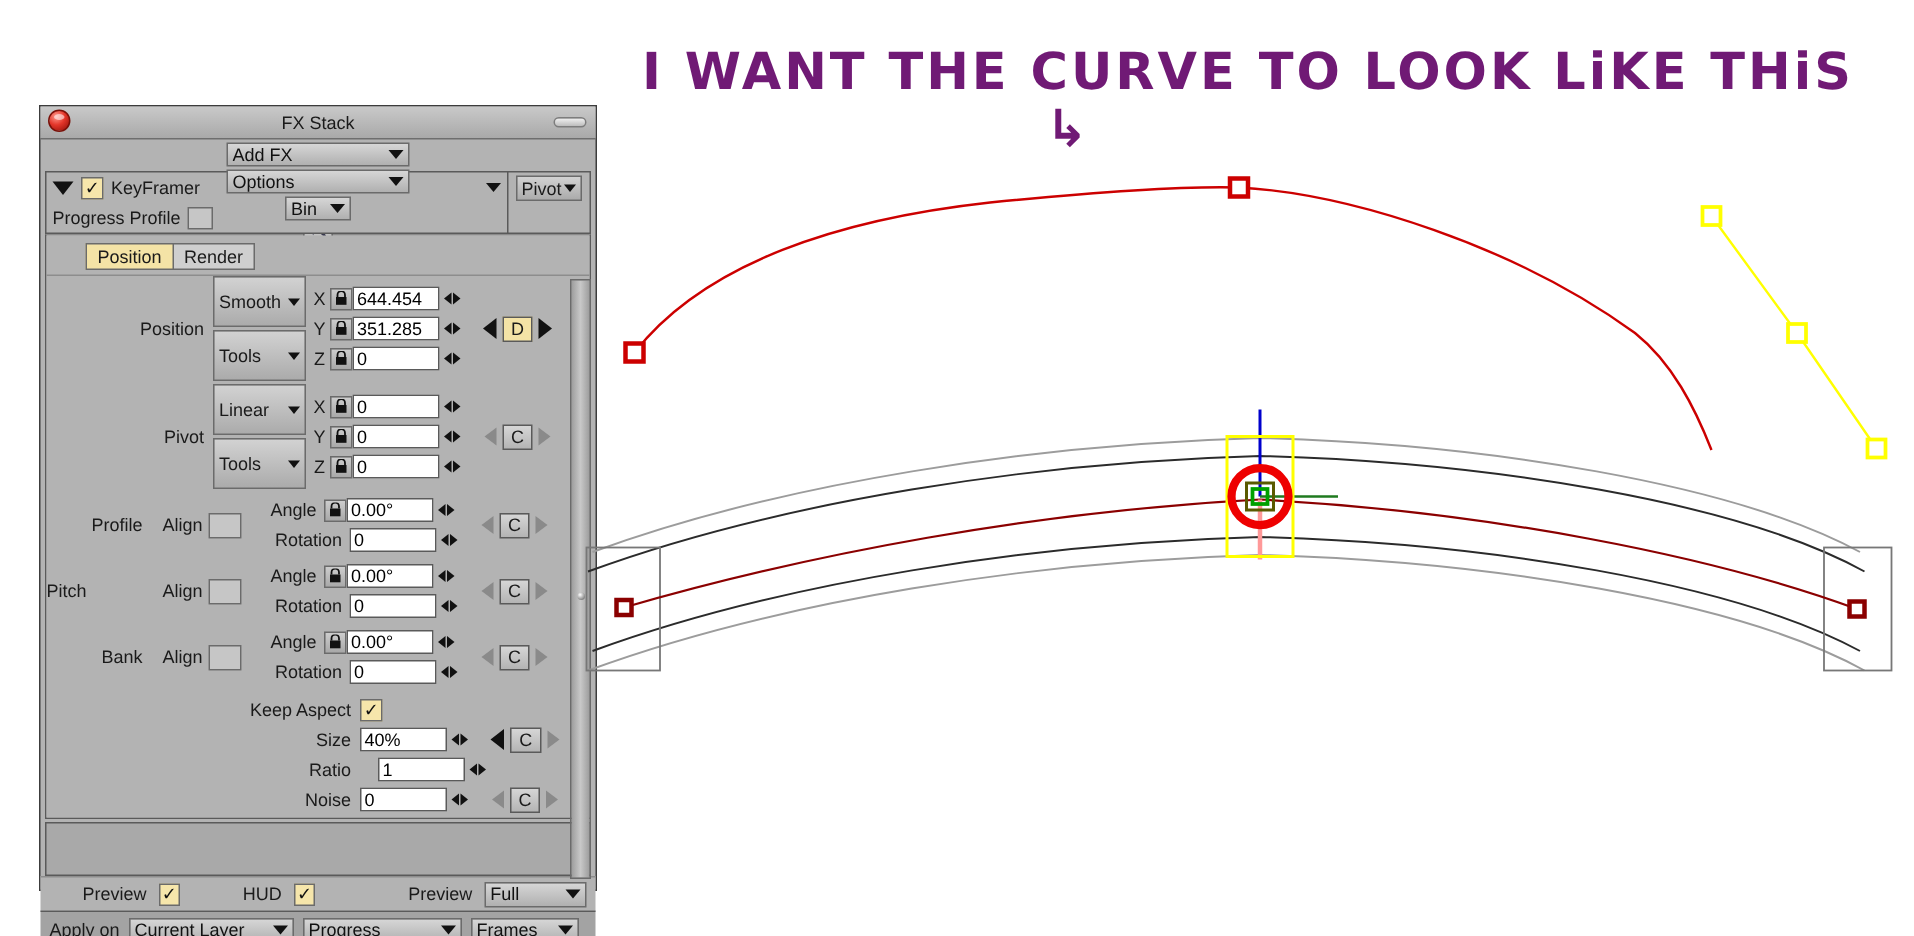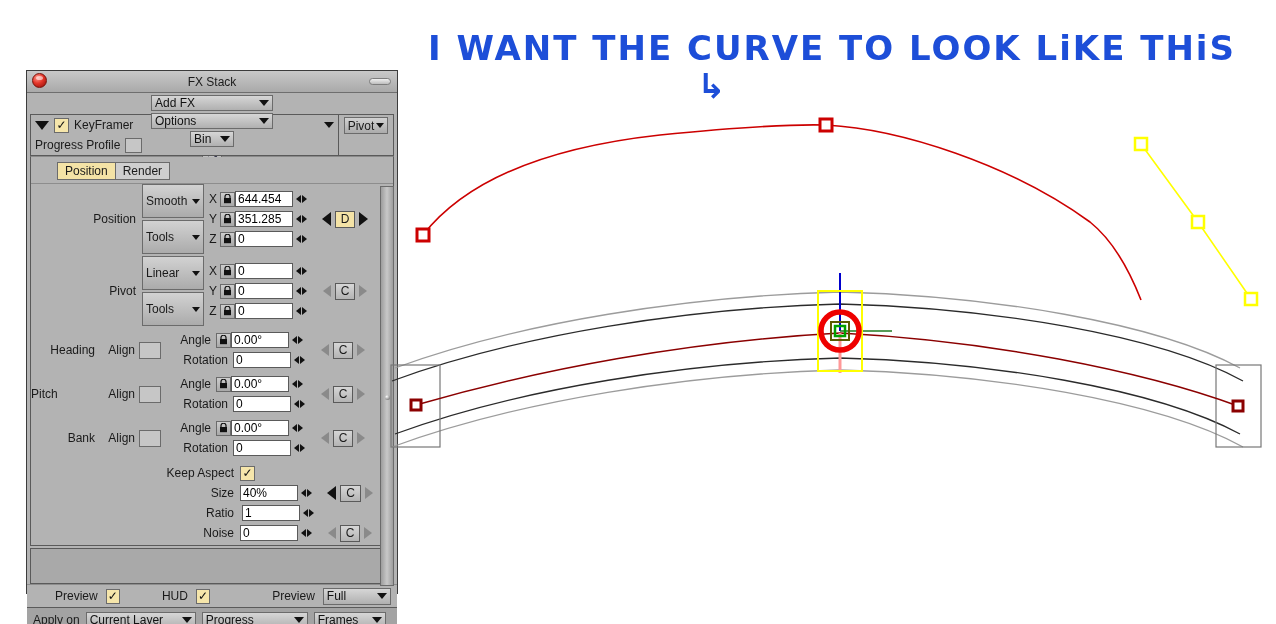--- a/index.html
+++ b/index.html
@@ -134,21 +134,21 @@
     background:#b3b3b3;border-top:1px solid #8d8d8d;
   }
   .botbar2{
     height:24px;display:flex;align-items:center;padding:0 6px;gap:6px;
     background:#a3a3a3;border-top:1px solid #5a5a5a;
   }
 
   
   #canvas{position:absolute;left:0;top:0;width:1276px;height:624px;pointer-events:none;}
   .hand{
-    position:absolute;color:#1d4ed8;font-family:"DejaVu Sans", sans-serif;
+    position:absolute;color:#701a75;font-family:"DejaVu Sans", sans-serif;
     font-weight:bold;letter-spacing:2px;
   }
 </style>
 </head>
 <body>
 
 <div id="fx-window">
 
   <div class="titlebar">
     <div class="gem-close"></div>
@@ -330,21 +330,21 @@
           </div>
         </div>
         <div class="keybtn" style="position:relative;margin-left:8px;">
           <i class="arrL-hollow"></i>
           <span class="kb-box">C</span>
           <i class="arrR-hollow"></i>
         </div>
       </div>
 
       <div style="display:flex;align-items:center;margin-top:4px;">
-        <div style="width:64px;text-align:right;padding-right:6px;">Heading</div>
+        <div style="width:64px;text-align:right;padding-right:6px;">Profile</div>
         <div style="width:34px;text-align:right;padding-right:4px;">Align</div>
         <span class="alignbox"></span>
         <div style="margin-left:6px;">
           <div class="prow">
             <span style="width:44px;text-align:right;padding-right:5px;">Angle</span>
             <span class="lock">
                 <svg width="9" height="10" viewBox="0 0 9 10">
                   <path d="M2 4V2.6A2.4 2.4 0 0 1 7 2.6V4" stroke="#111" stroke-width="1.2" fill="none"></path>
                   <rect x="1" y="4" width="7" height="5.2" fill="#111"></rect>
                 </svg>
@@ -454,21 +454,21 @@
             <i class="ra"></i>
           </span>
         <span class="keybtn" style="position:relative;margin-left:8px;">
           <i class="arrL-solid"></i>
           <span class="kb-box">C</span>
           <i class="arrR-hollow"></i>
         </span>
       </div>
 
       <div class="prow">
-        <span style="width:203px;text-align:right;padding-right:8px;">Ratio</span>
+        <span style="width:203px;text-align:right;padding-right:18px;">Ratio</span>
         <span class="field">1</span>
         <span class="spin">
             <i class="la"></i>
             <i class="ra"></i>
           </span>
       </div>
 
       <div class="prow">
         <span style="width:203px;text-align:right;padding-right:6px;">Noise</span>
         <span class="field">0</span>

